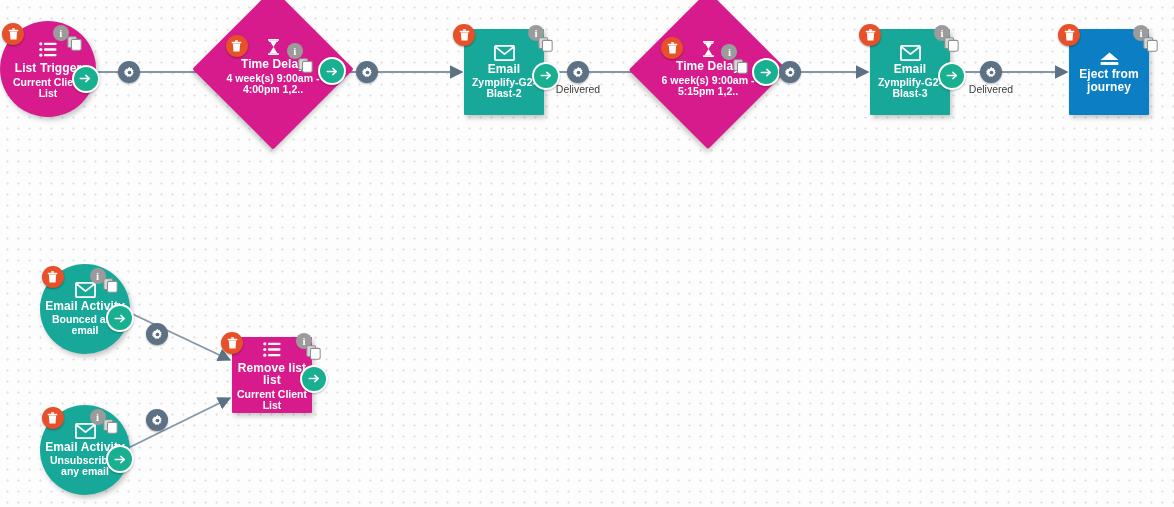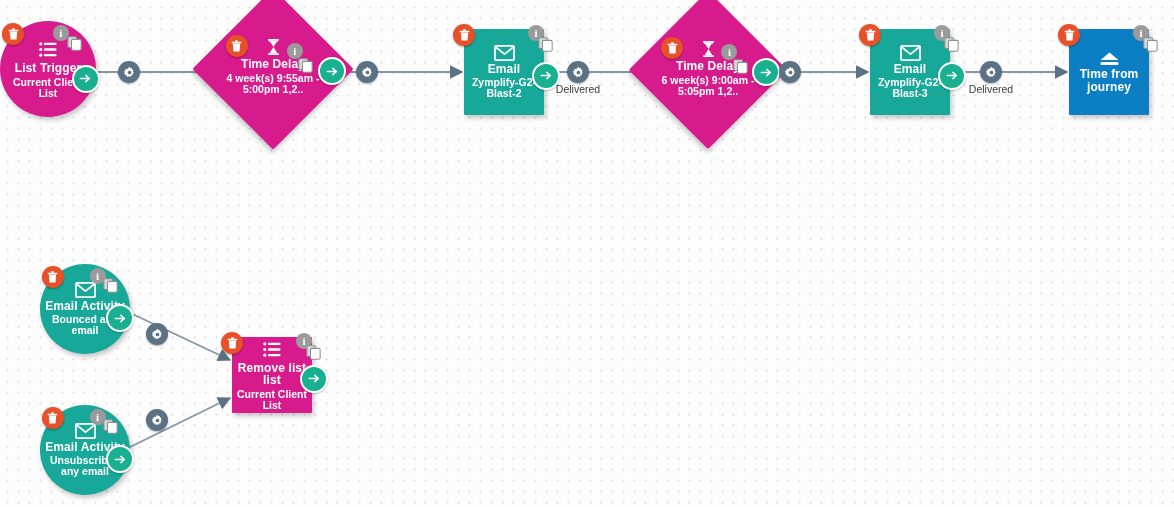--- a/index.html
+++ b/index.html
@@ -207,21 +207,21 @@
         <div class="node-shape shape-diamond" style="background: rgb(216, 27, 140);"></div>
         <div class="node-body diamond-body">
           <span class="node-icon"><svg width="12.959999999999999" height="18" viewBox="0 0 18 24">
               <rect x="1.5" y="0.8" width="15" height="2.6" rx="0.6" fill="#ffffff"></rect>
               <rect x="1.5" y="20.6" width="15" height="2.6" rx="0.6" fill="#ffffff"></rect>
               <path d="M3.6 3.4 L14.4 3.4 L9 12 Z" fill="#ffffff"></path>
               <path d="M3.6 20.6 L14.4 20.6 L9 12 Z" fill="#ffffff"></path>
               <path d="M3.6 3.4 L3.6 5 M14.4 3.4 L14.4 5" stroke="#ffffff" stroke-width="1.4"></path>
             </svg></span>
           <div class="node-title">Time Delay</div>
-          <div class="node-sub">4 week(s) 9:55am - 5:00pm 1,2..</div>
+          <div class="node-sub">4 week(s) 9:00am - 4:00pm 1,2..</div>
         </div>
         <div class="badge badge-delete" style="left: 9.52px; top: 23.2px;">
           <svg width="11" height="12" viewBox="0 0 14 16">
             <rect x="0.6" y="2.2" width="12.8" height="2.2" rx="0.7" fill="#fff"></rect>
             <rect x="5" y="0.4" width="4" height="2" rx="0.6" fill="#fff"></rect>
             <path d="M2.1 4.8 L11.9 4.8 L11 15.2 L3 15.2 Z" fill="#fff"></path>
           </svg>
         </div>
         <div class="badge badge-info" style="left: 70.68px; top: 30.78px;">i</div>
         <div class="badge badge-copy" style="left: 82.08px; top: 45.6px;">
@@ -272,21 +272,21 @@
         <div class="node-shape shape-diamond" style="background: rgb(216, 27, 140);"></div>
         <div class="node-body diamond-body">
           <span class="node-icon"><svg width="12.959999999999999" height="18" viewBox="0 0 18 24">
               <rect x="1.5" y="0.8" width="15" height="2.6" rx="0.6" fill="#ffffff"></rect>
               <rect x="1.5" y="20.6" width="15" height="2.6" rx="0.6" fill="#ffffff"></rect>
               <path d="M3.6 3.4 L14.4 3.4 L9 12 Z" fill="#ffffff"></path>
               <path d="M3.6 20.6 L14.4 20.6 L9 12 Z" fill="#ffffff"></path>
               <path d="M3.6 3.4 L3.6 5 M14.4 3.4 L14.4 5" stroke="#ffffff" stroke-width="1.4"></path>
             </svg></span>
           <div class="node-title">Time Delay</div>
-          <div class="node-sub">6 week(s) 9:00am - 5:05pm 1,2..</div>
+          <div class="node-sub">6 week(s) 9:00am - 5:15pm 1,2..</div>
         </div>
         <div class="badge badge-delete" style="left: 9.16px; top: 22.6px;">
           <svg width="11" height="12" viewBox="0 0 14 16">
             <rect x="0.6" y="2.2" width="12.8" height="2.2" rx="0.7" fill="#fff"></rect>
             <rect x="5" y="0.4" width="4" height="2" rx="0.6" fill="#fff"></rect>
             <path d="M2.1 4.8 L11.9 4.8 L11 15.2 L3 15.2 Z" fill="#fff"></path>
           </svg>
         </div>
         <div class="badge badge-info" style="left: 69.44px; top: 30.24px;">i</div>
         <div class="badge badge-copy" style="left: 80.64px; top: 44.8px;">
@@ -333,21 +333,21 @@
           </svg>
         </div>
       </div>
       <div class="node" style="left: 1069px; top: 29px; width: 80px; height: 86px;">
         <div class="node-shape shape-square" style="background: rgb(12, 127, 196);"></div>
         <div class="node-body">
           <span class="node-icon"><svg width="21" height="15.54" viewBox="0 0 26 19">
               <path d="M13 1.6 L24 11 L2 11 Z" fill="#ffffff"></path>
               <rect x="2" y="13.6" width="22" height="3.6" rx="0.8" fill="#ffffff"></rect>
             </svg></span>
-          <div class="node-title">Time from journey</div>
+          <div class="node-title">Eject from journey</div>
         </div>
         <div class="badge badge-delete" style="left: -11px; top: -5px;">
           <svg width="11" height="12" viewBox="0 0 14 16">
             <rect x="0.6" y="2.2" width="12.8" height="2.2" rx="0.7" fill="#fff"></rect>
             <rect x="5" y="0.4" width="4" height="2" rx="0.6" fill="#fff"></rect>
             <path d="M2.1 4.8 L11.9 4.8 L11 15.2 L3 15.2 Z" fill="#fff"></path>
           </svg>
         </div>
         <div class="badge badge-info" style="left: 64px; top: -4px;">i</div>
         <div class="badge badge-copy" style="left: 73.6px; top: 8px;">

